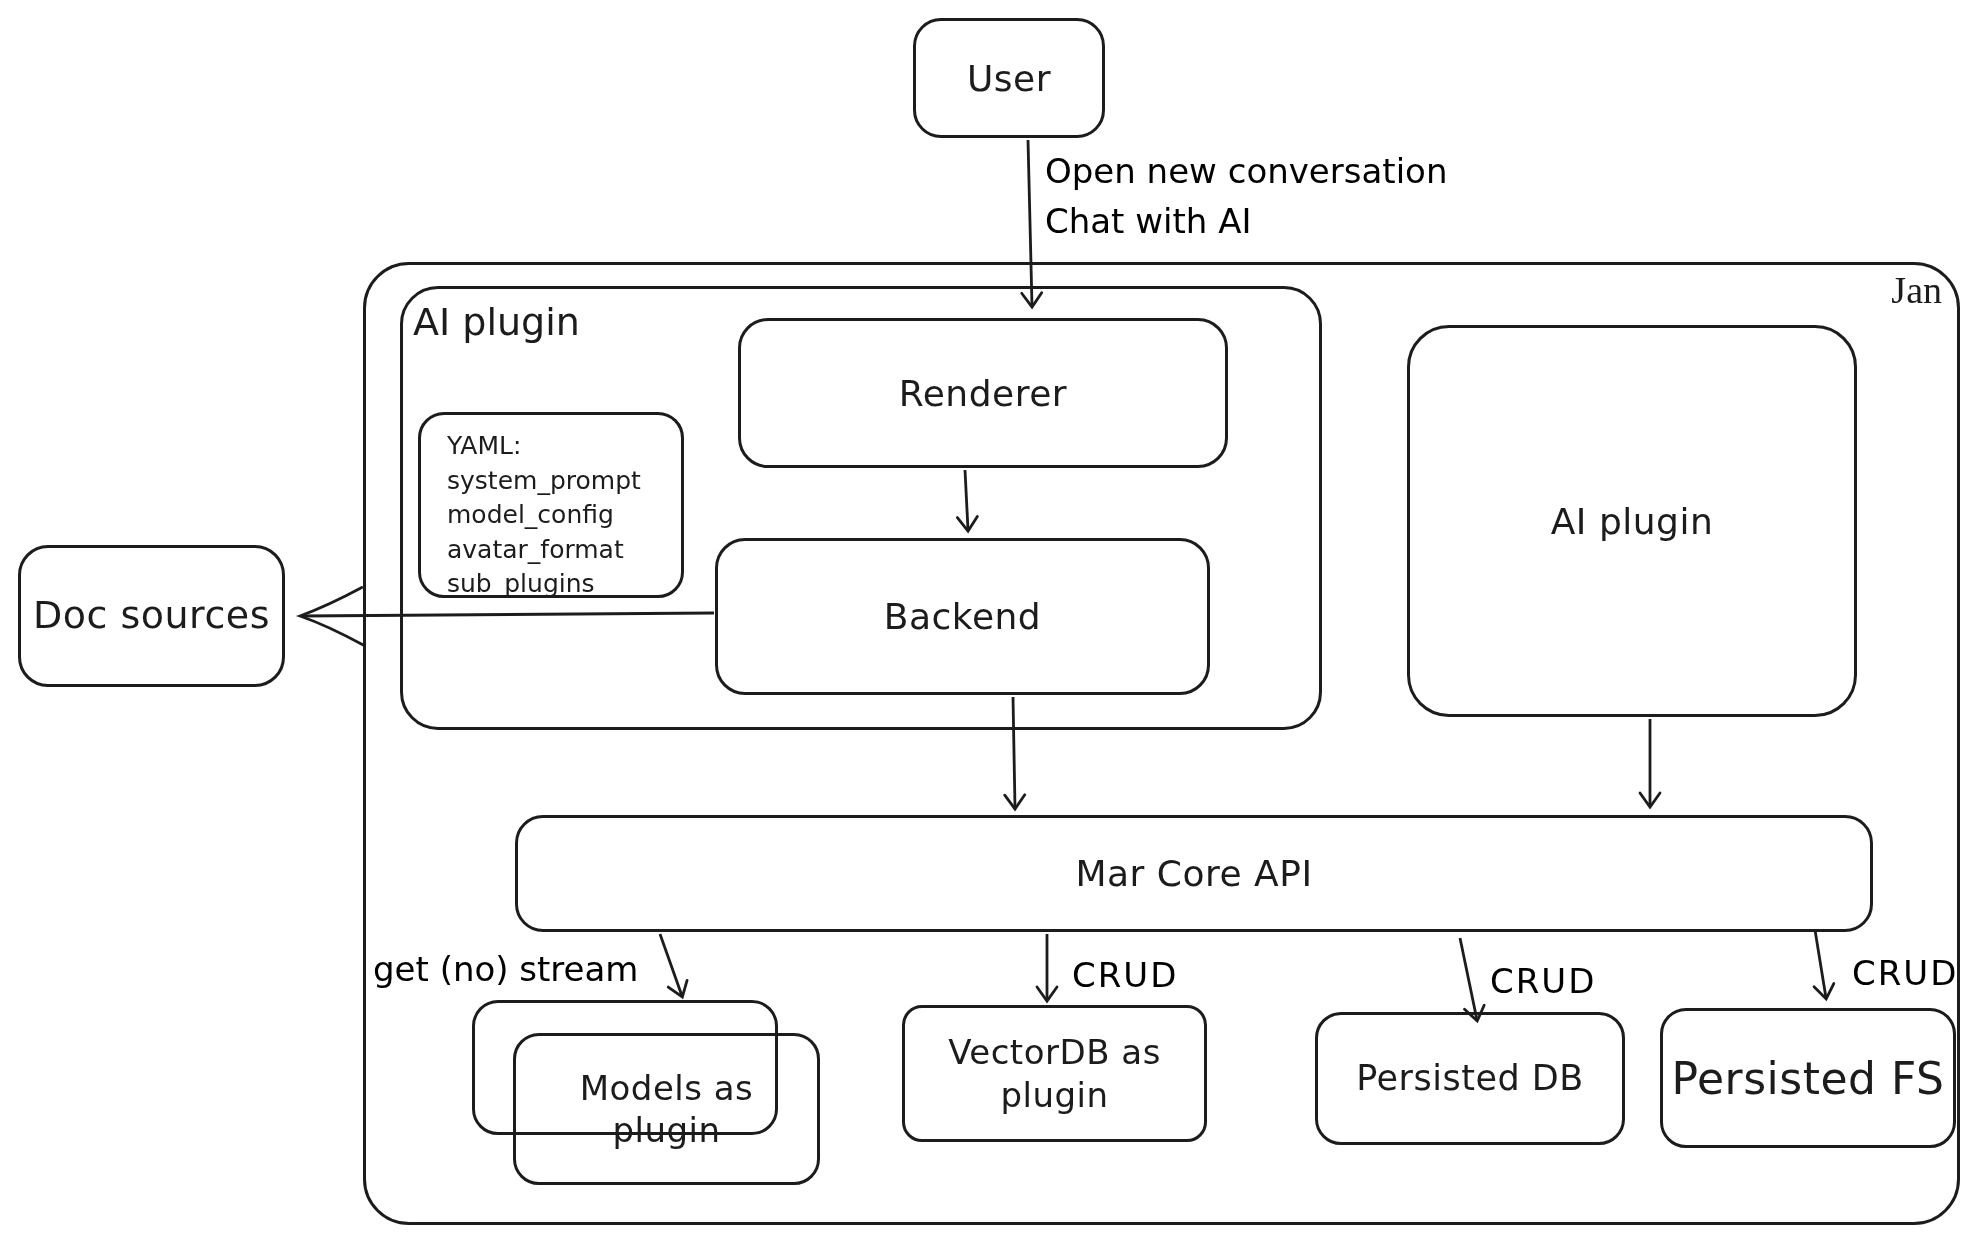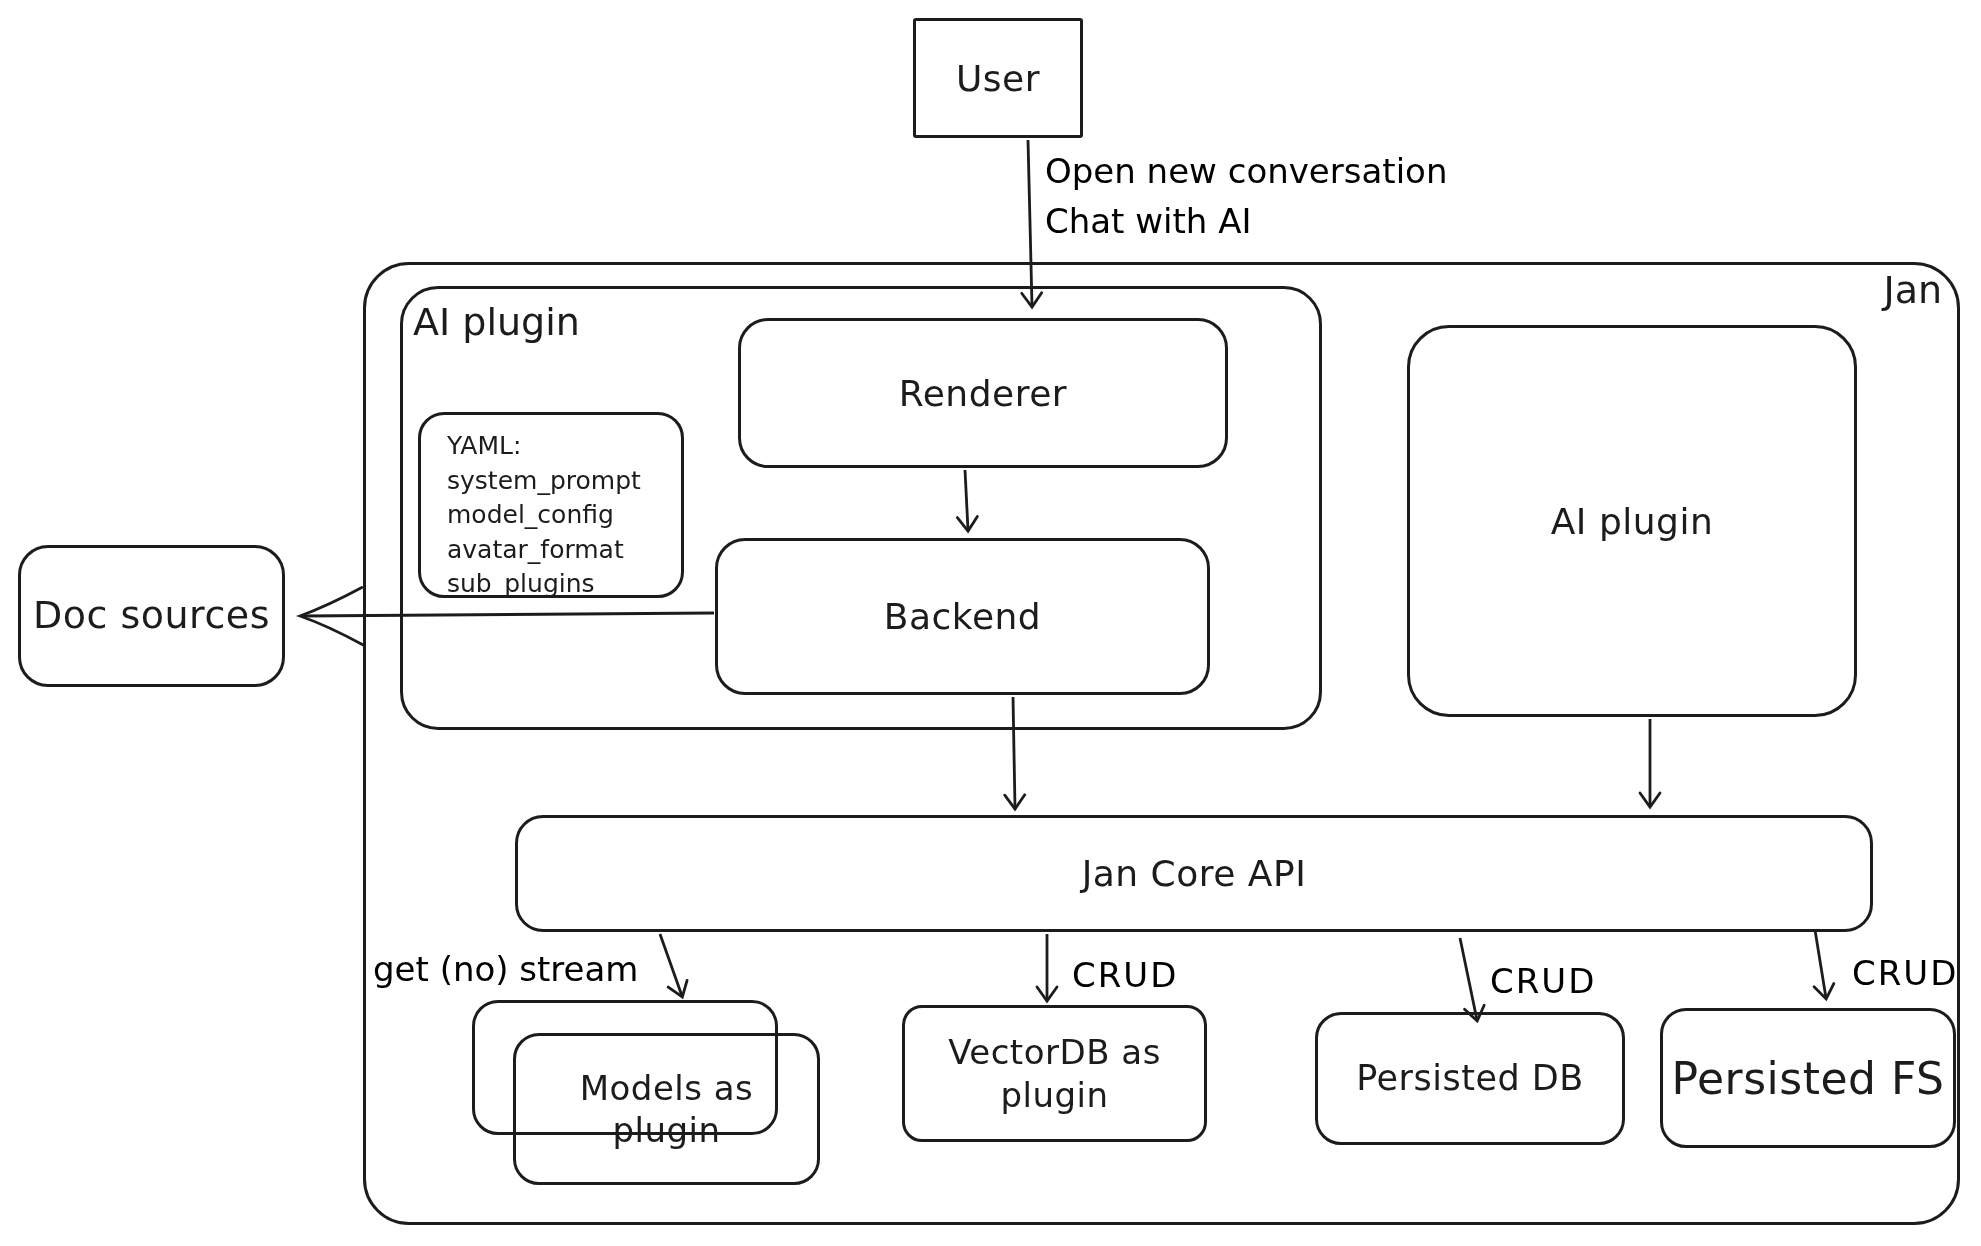--- a/index.html
+++ b/index.html
@@ -67,26 +67,26 @@
   .z2 { z-index: 2; }
   .z3 { z-index: 3; }
   .z4 { z-index: 4; }
 </style>
 </head>
 <body>
 
 <div class="canvas">
 
   <div class="box box--frame z1" style="left:363px; top:262px; width:1597px; height:963px; border-radius:46px;"></div>
-  <div class="corner-label z2" style="left:1852px; top:268px; width:90px; text-align:right;">Jan</div>
+  <div class="corner-label z2" style="left:1852px; top:268px; width:90px; text-align:right;font-family:Liberation Serif, serif;">Jan</div>
 
   <div class="box box--frame z2" style="left:400px; top:286px; width:922px; height:444px; border-radius:38px;"></div>
   <div class="corner-label z3" style="left:413px; top:300px;">AI plugin</div>
 
-  <div class="box z3" style="left:913px; top:18px; width:170px; height:120px; border-radius:3px;">
+  <div class="box z3" style="left:913px; top:18px; width:192px; height:120px; border-radius:28px;">
     <span class="node-label">User</span>
   </div>
 
   <div class="box z3" style="left:738px; top:318px; width:490px; height:150px; border-radius:30px;">
     <span class="node-label">Renderer</span>
   </div>
 
   <div class="box z3" style="left:715px; top:538px; width:495px; height:157px; border-radius:30px;">
     <span class="node-label">Backend</span>
   </div>
@@ -101,21 +101,21 @@
 
   <div class="box z3" style="left:1407px; top:325px; width:450px; height:392px; border-radius:42px;">
     <span class="node-label">AI plugin</span>
   </div>
 
   <div class="box z3" style="left:18px; top:545px; width:267px; height:142px; border-radius:30px;">
     <span class="node-label" style="font-size:38px;">Doc sources</span>
   </div>
 
   <div class="box z3" style="left:515px; top:815px; width:1358px; height:117px; border-radius:28px;">
-    <span class="node-label">Jan Core API</span>
+    <span class="node-label">Mar Core API</span>
   </div>
 
   <div class="box box--transparent z3" style="left:472px; top:1000px; width:306px; height:135px; border-radius:26px;"></div>
   <div class="box box--transparent z4" style="left:513px; top:1033px; width:307px; height:152px; border-radius:26px; padding:0 18px;">
     <span class="node-label" style="font-size:34px;">Models as plugin</span>
   </div>
 
   <div class="box z3" style="left:902px; top:1005px; width:305px; height:137px; border-radius:20px; padding:0 16px;">
     <span class="node-label" style="font-size:34px;">VectorDB as plugin</span>
   </div>

